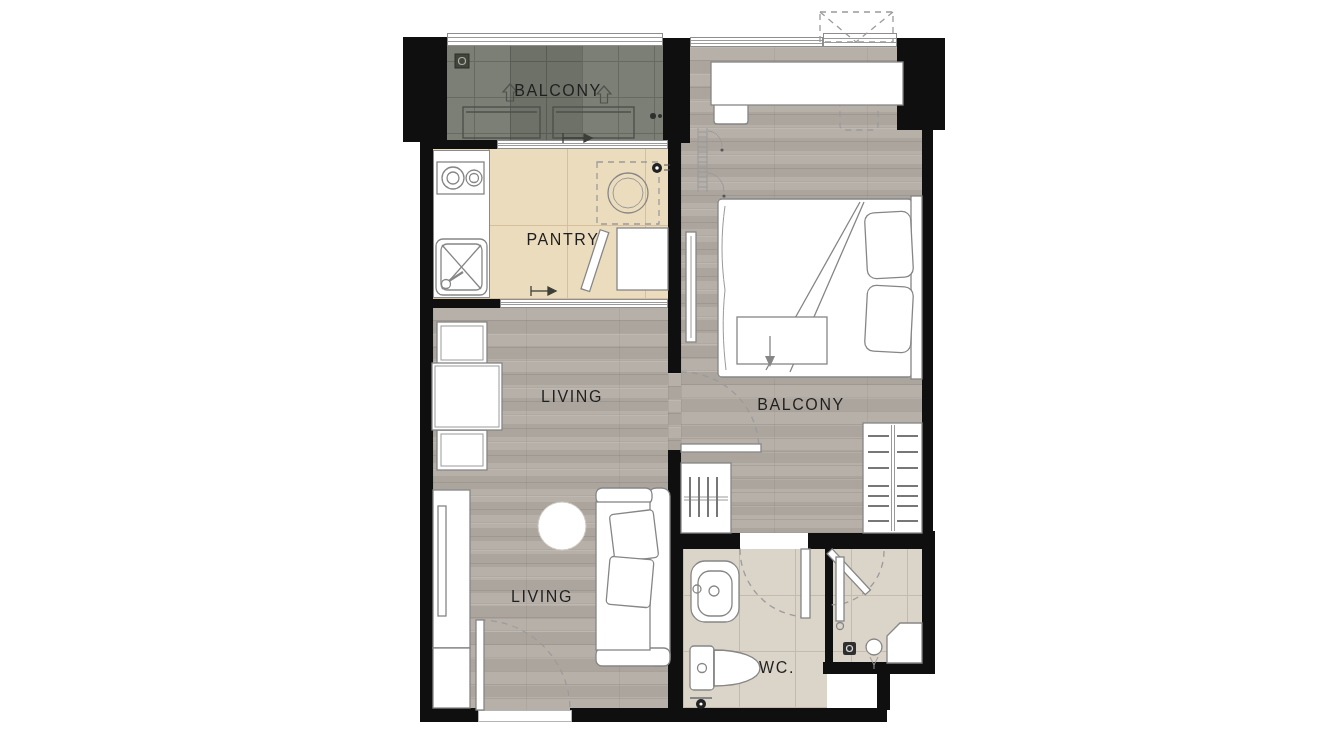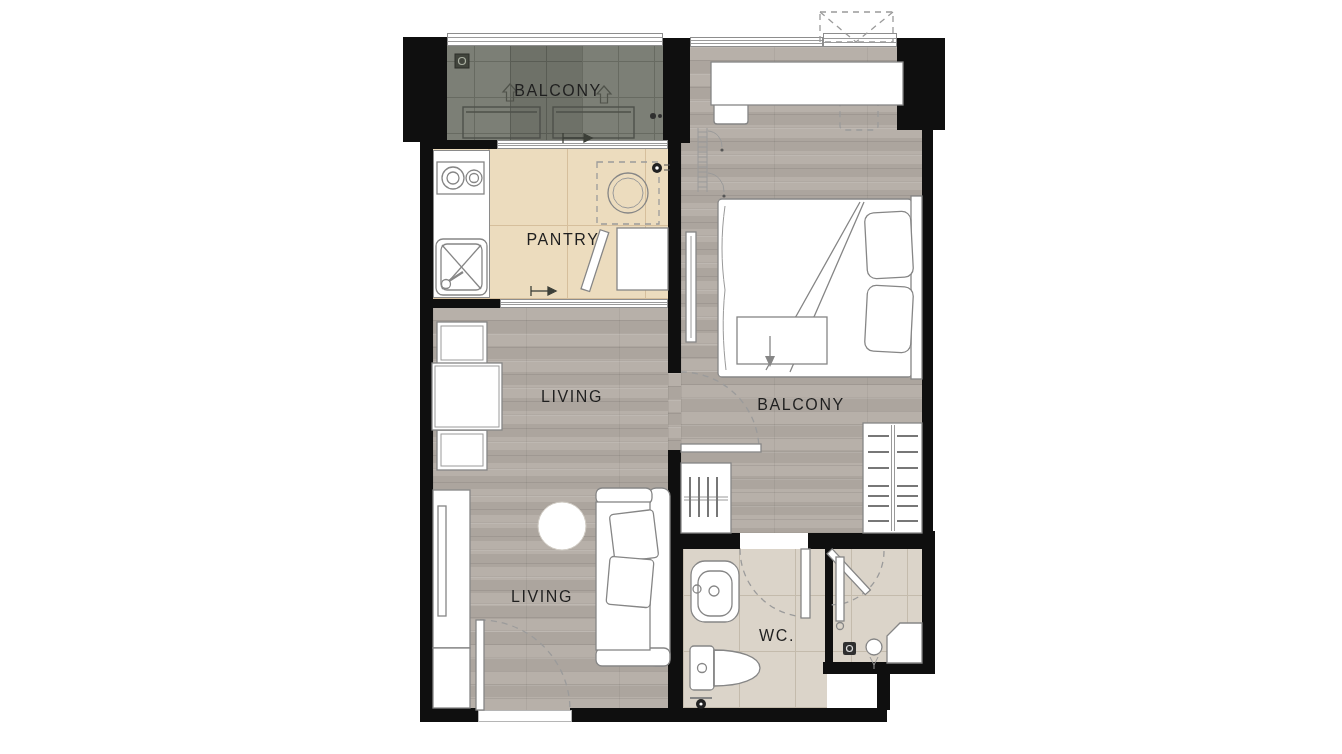--- a/index.html
+++ b/index.html
@@ -273,14 +273,14 @@
       <path d="M870 657 l4 8 l4 -8 M874 665 v4" class="thin"></path>
     </g>
     <polygon points="887,663 887,636 900,623 922,623 922,663" fill="#fff" stroke="#868686" stroke-width="1.3"></polygon>
   </svg>
 
   <div class="room-label" style="left:558px;top:91px;">BALCONY</div>
   <div class="room-label" style="left:563px;top:240px;">PANTRY</div>
   <div class="room-label" style="left:572px;top:397px;">LIVING</div>
   <div class="room-label" style="left:801px;top:405px;">BALCONY</div>
   <div class="room-label" style="left:542px;top:597px;">LIVING</div>
-  <div class="room-label" style="left:777px;top:636px;">WC.</div>
+  <div class="room-label" style="left:777px;top:668px;">WC.</div>
 </div>
 
 </body></html>

